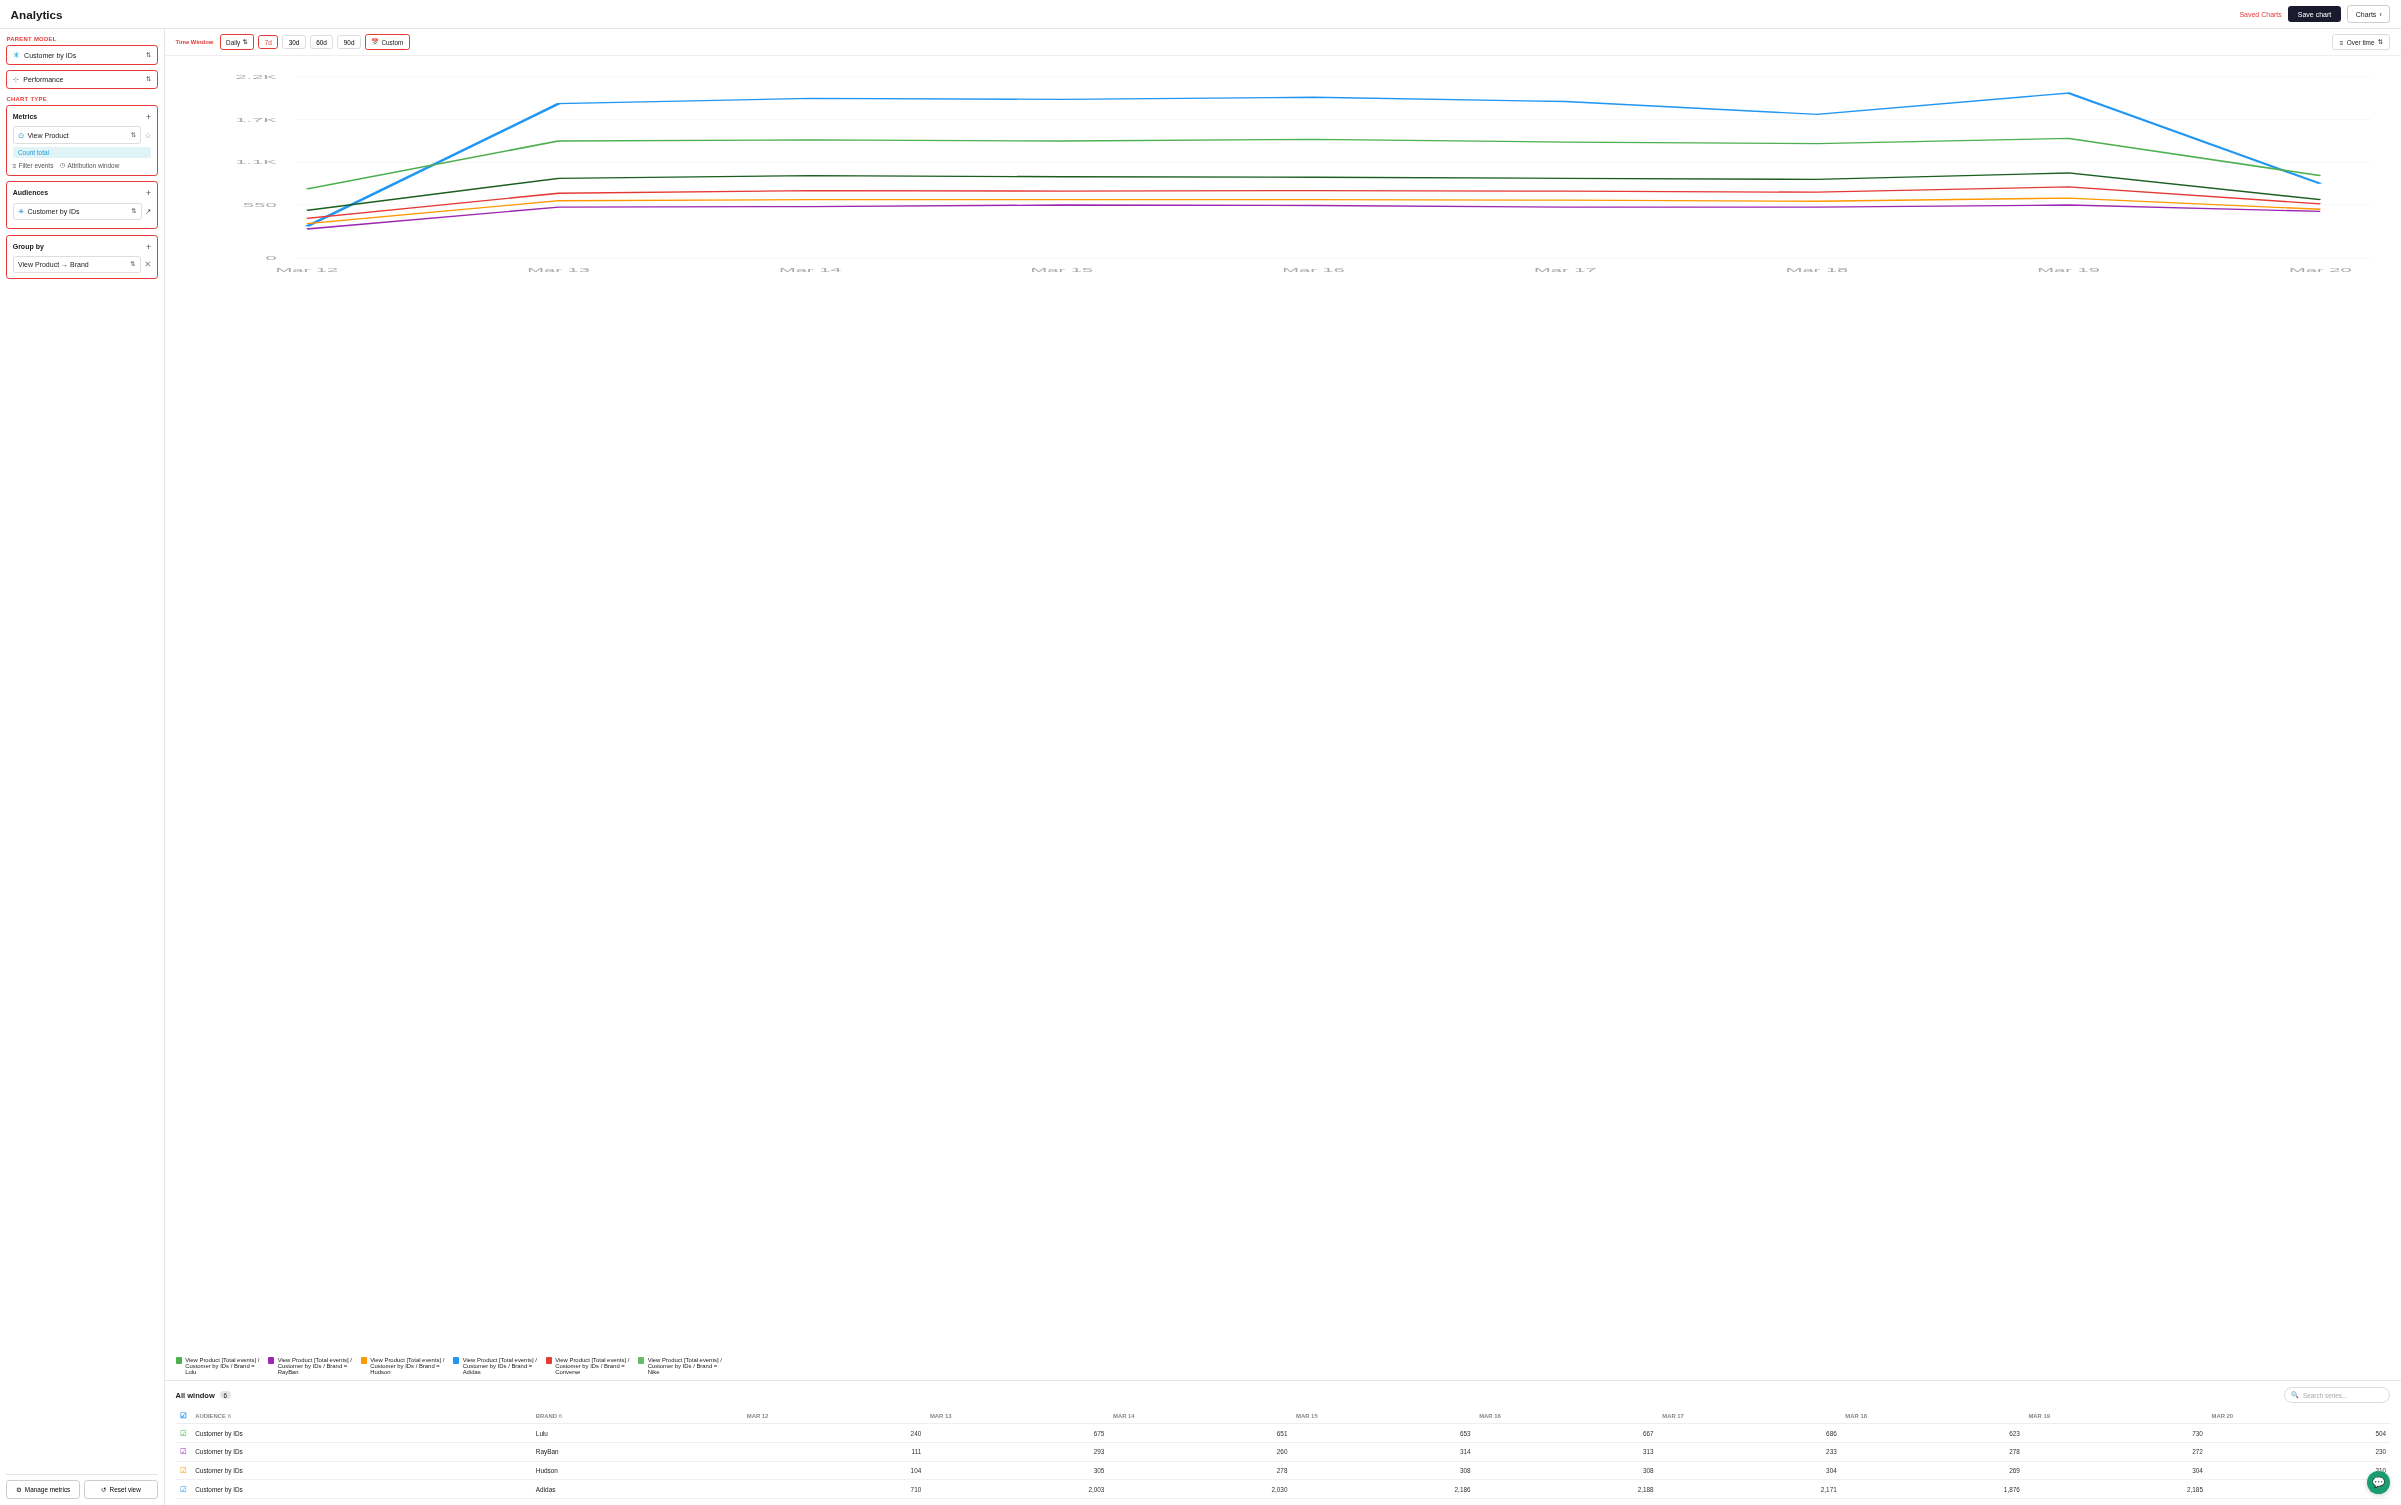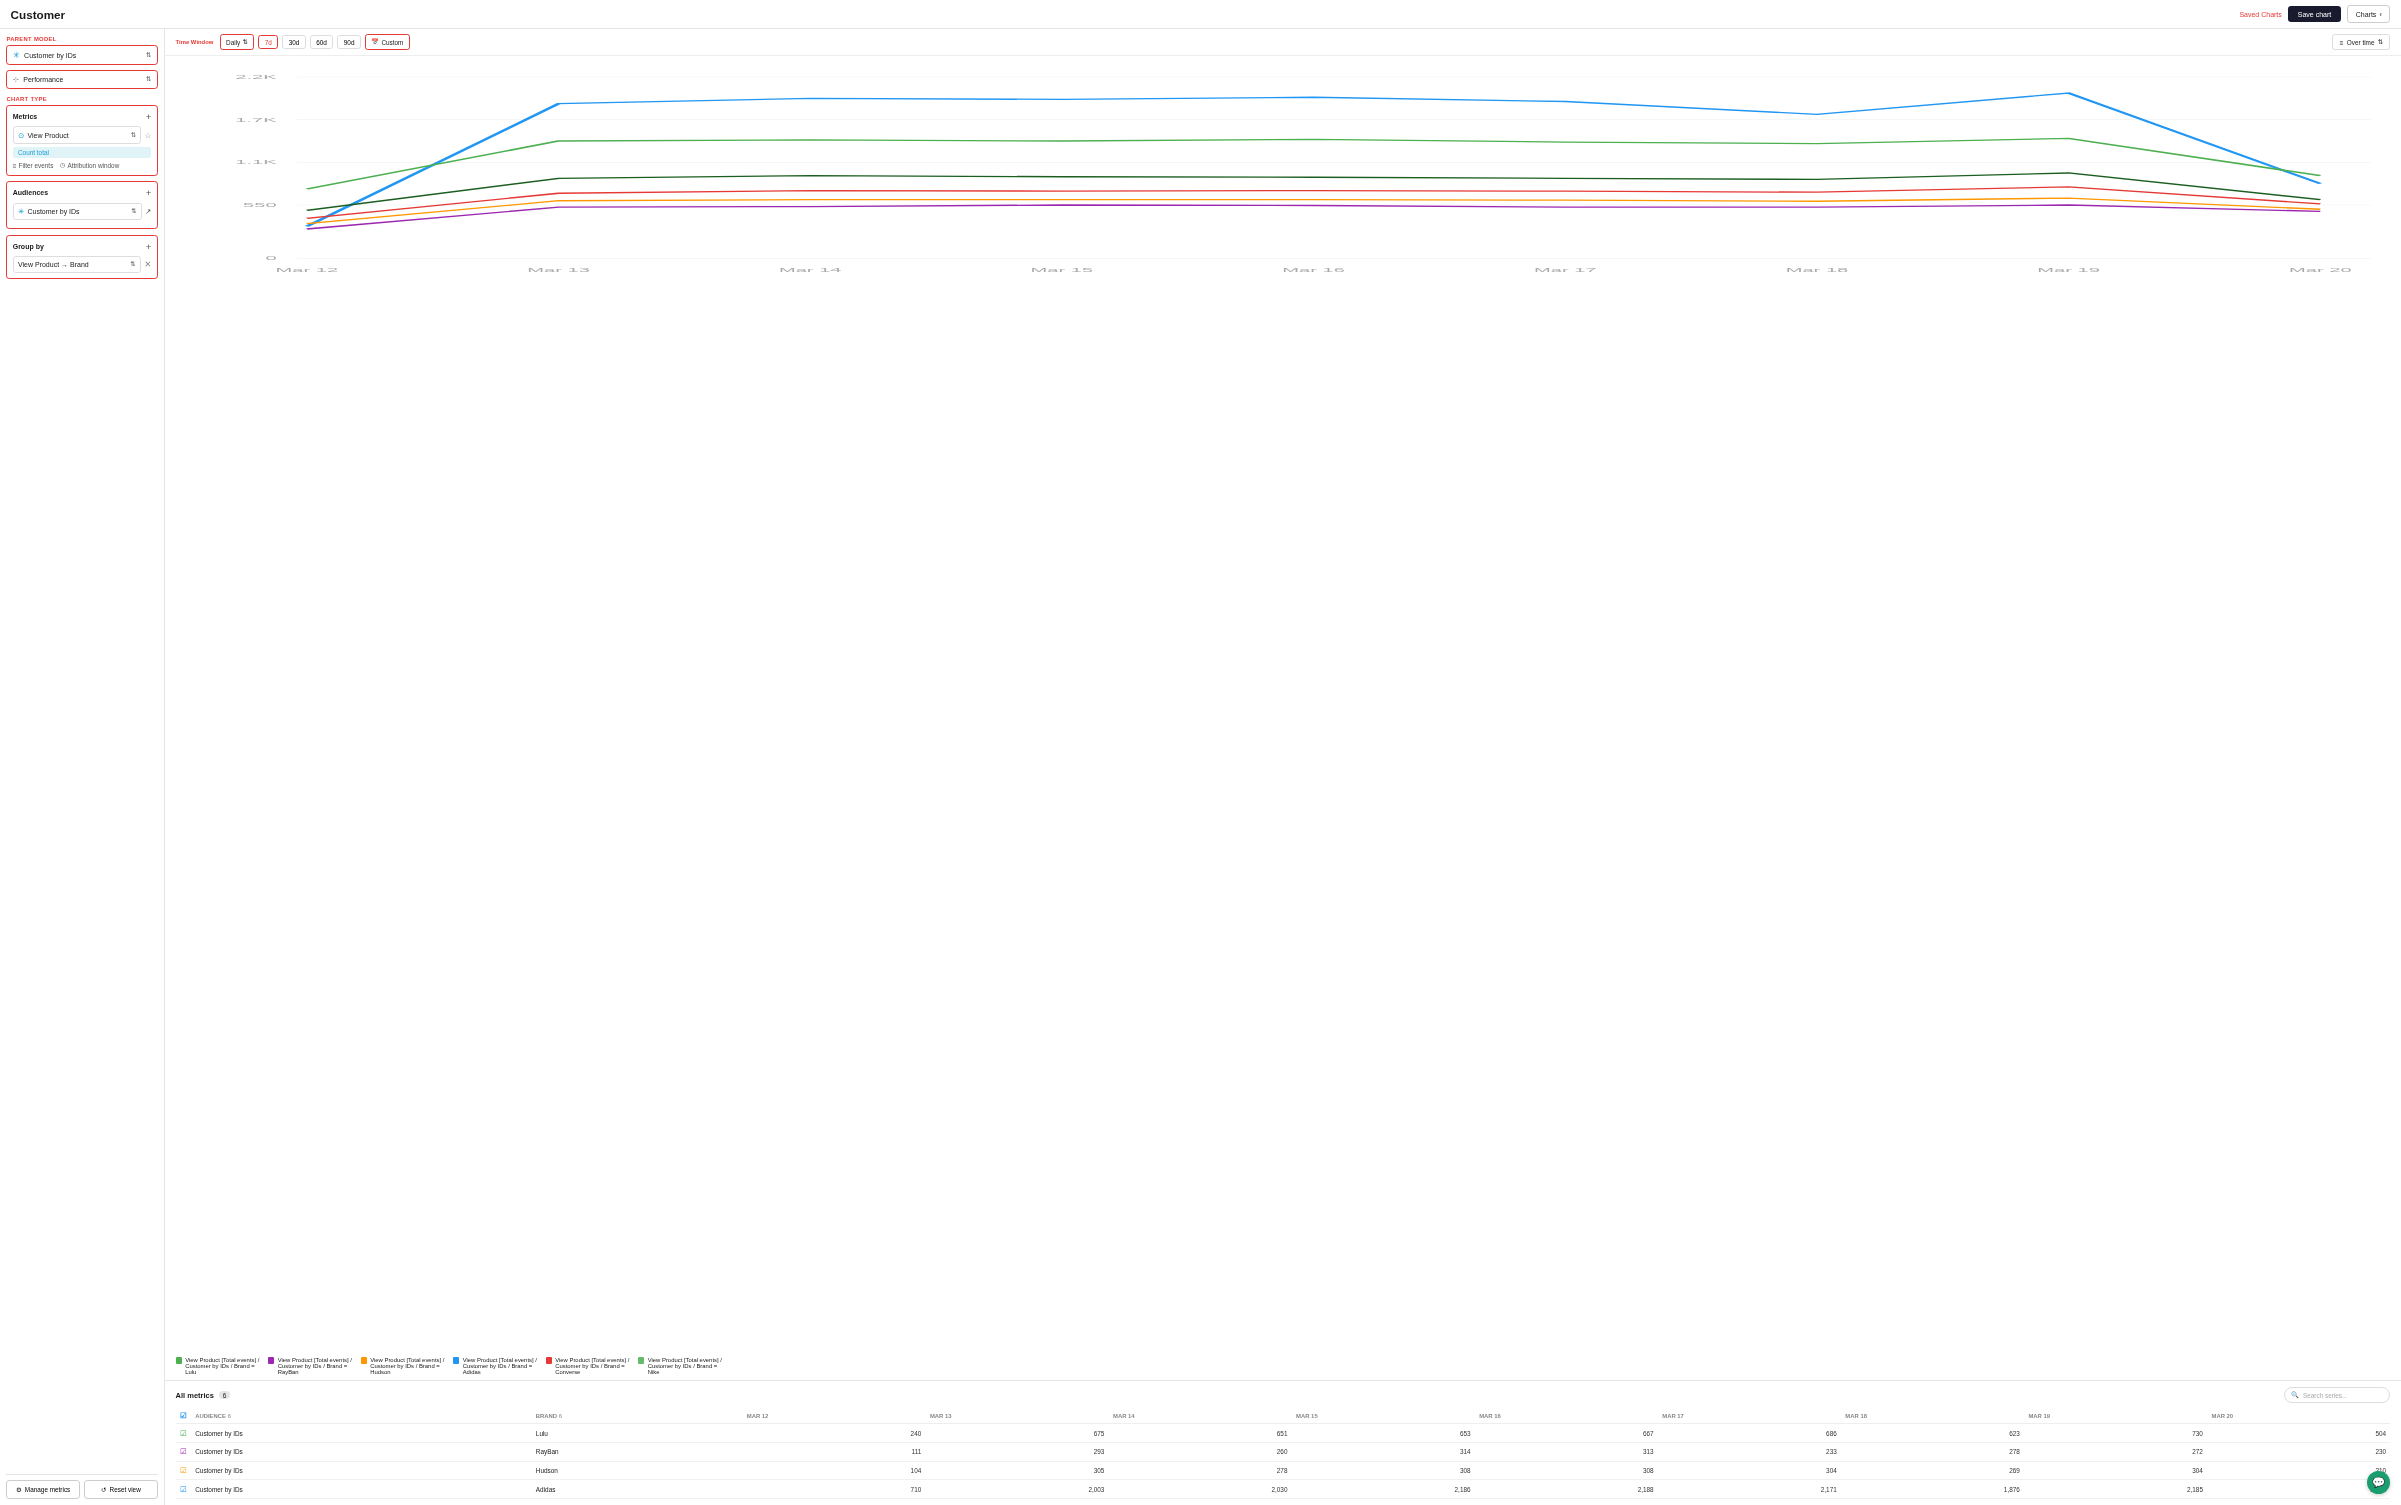--- a/index.html
+++ b/index.html
@@ -164,21 +164,21 @@
     }
 
     .y-label { font-size: 10px; fill: #aaa; }
     .x-label { font-size: 10px; fill: #aaa; }
     .grid-line { stroke: #eee; stroke-width: 1; }
   </style>
 </head>
 <body>
 
 <div class="app-header">
-  <div class="app-title">Customer</div>
+  <div class="app-title">Analytics</div>
   <div class="header-right">
     <span class="saved-charts-link">Saved Charts</span>
     <button class="save-chart-btn">Save chart</button>
     <button class="charts-btn">
       <span>Charts</span>
       <span>‹</span>
     </button>
   </div>
 </div>
 
@@ -368,21 +368,21 @@
       </div>
       <div class="legend-item">
         <div class="legend-dot" style="background:#66bb6a;"></div>
         <span>View Product [Total events] / Customer by IDs / Brand = Nike</span>
       </div>
     </div>
 
     <div class="table-section">
       <div class="table-header-row">
         <div>
-          <span class="all-series-label">All metrics</span>
+          <span class="all-series-label">All window</span>
           <span class="series-count">6</span>
         </div>
         <div class="search-box">
           <span>🔍</span>
           <span style="color:#aaa;">Search series...</span>
         </div>
       </div>
       <table class="data-table">
         <thead>
           <tr>

